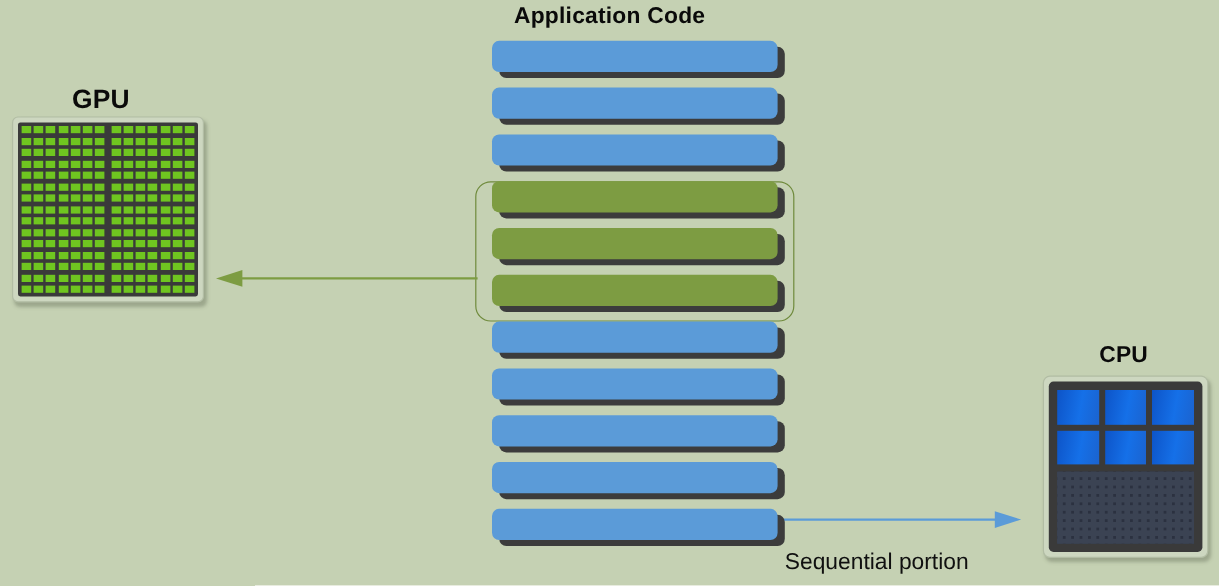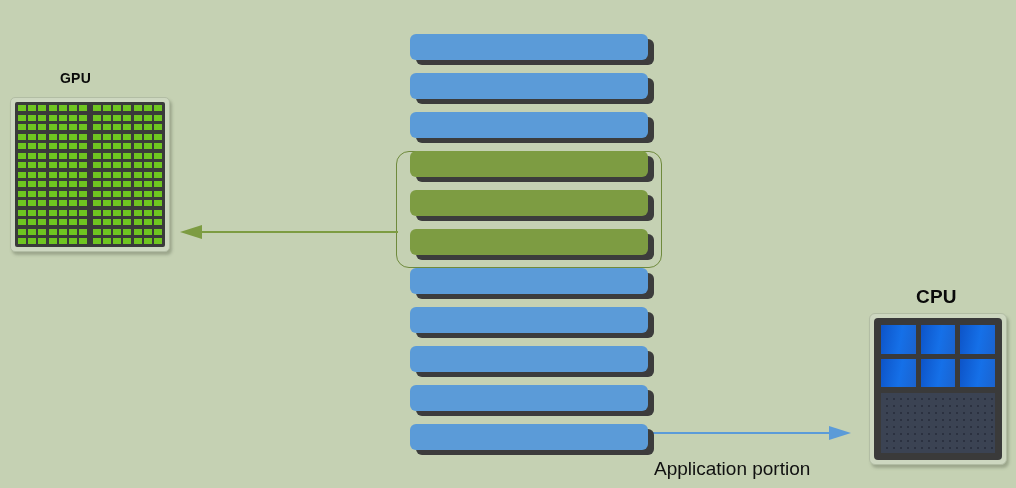--- a/index.html
+++ b/index.html
@@ -76,21 +76,21 @@
     top: 151px;
     width: 266px;
     height: 117px;
     border: 1.5px solid #6f8a3c;
     border-radius: 13px;
     box-sizing: border-box;
     z-index: 0;
   }
 
   
-  #gpu-label { left: 60px; top: 70px; font-size: 14px; }
+  #gpu-label { left: 60px; top: 70px; font-size: 22px; }
   #gpu-chip {
     position: absolute;
     left: 10px; top: 97px;
     width: 160px; height: 155px;
     background: #cdd7c0;
     border: 1px solid #b2bda4;
     border-radius: 5px;
     box-sizing: border-box;
     padding: 4px;
     box-shadow: 2px 3px 3px rgba(80,90,70,0.35);
@@ -170,20 +170,21 @@
   #arrow-left-svg  { left: 178px; top: 222px; }
   #arrow-right-svg { left: 648px; top: 423px; }
 
   #seq-caption { left: 654px; top: 458px; font-size: 19px; }
 </style>
 </head>
 <body>
 
 <div id="stage" style="background: rgb(197, 209, 179);">
 
+  <div class="lbl-bold" id="app-title">Application Code</div>
 
   <div id="group-box" style="border-color: rgb(111, 138, 60);"></div>
 
   <div id="bars">
       <div class="bar-wrap">
         <div class="bar-shadow" style="background: rgb(60, 60, 60);"></div>
         <div class="bar blue" style="background: rgb(91, 155, 216);"></div>
       </div>
       <div class="bar-wrap">
         <div class="bar-shadow" style="background: rgb(60, 60, 60);"></div>
@@ -544,21 +545,21 @@
           <div class="cpu-core"></div>
           <div class="cpu-core"></div>
           <div class="cpu-core"></div>
           <div class="cpu-core"></div>
           <div class="cpu-core"></div>
         </div>
       <div id="cpu-cache"></div>
     </div>
   </div>
 
-  <div class="lbl-plain" id="seq-caption">Application portion</div>
+  <div class="lbl-plain" id="seq-caption">Sequential portion</div>
 
   <svg class="arrow-svg" id="arrow-left-svg" width="222" height="20">
     <line id="arrow-left-line" x1="22" y1="10" x2="220" y2="10" stroke-width="2" stroke="#7d9c42"></line>
     <polygon id="arrow-left-head" points="2,10 24,3 24,17" fill="#7d9c42"></polygon>
   </svg>
 
   <svg class="arrow-svg" id="arrow-right-svg" width="205" height="20">
     <line id="arrow-right-line" x1="0" y1="10" x2="184" y2="10" stroke-width="2" stroke="#5b9bd8"></line>
     <polygon id="arrow-right-head" points="203,10 181,3 181,17" fill="#5b9bd8"></polygon>
   </svg>

